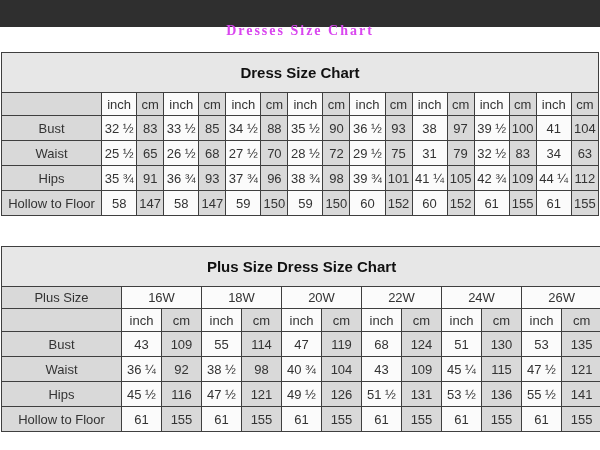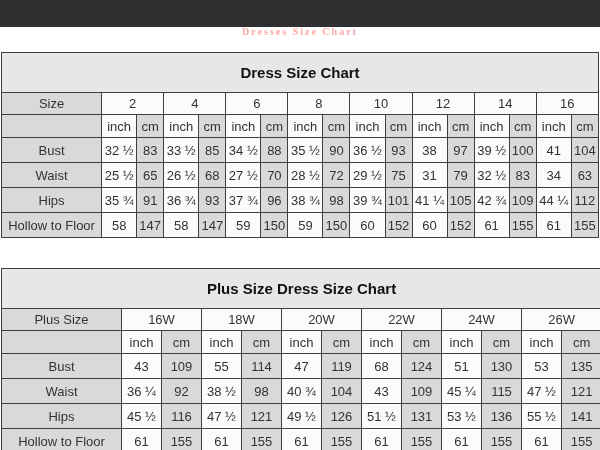--- a/index.html
+++ b/index.html
@@ -13,24 +13,24 @@
   }
   .header-bar {
     width: 100%;
     height: 27px;
     background: #2f2f2f;
     display: flex;
     align-items: center;
     justify-content: center;
   }
   .header-bar .title {
-    color: #fca5a5;
+    color: #d946ef;
     font-family: "Liberation Serif", serif;
     font-weight: bold;
-    font-size: 10px;
+    font-size: 14px;
     letter-spacing: 2px;
     margin-top: 35px;
   }
   .gap-1 { height: 25px; }
   .gap-2 { height: 30px; }
   table.size-table {
     width: 598px;
     margin: 0 1px;
     border-collapse: collapse;
     table-layout: fixed;
@@ -94,31 +94,20 @@
       <col style="width: 27px;">
       <col style="width: 35px;">
       <col style="width: 27px;">
       <col style="width: 35px;">
       <col style="width: 27px;">
     </colgroup>
   <tbody>
     <tr class="title-row">
       <td colspan="17">Dress Size Chart</td>
     </tr>
-    <tr class="size-row">
-      <td class="corner-cell">Size</td>
-    <td class="size-cell" colspan="2">2</td>
-        <td class="size-cell" colspan="2">4</td>
-        <td class="size-cell" colspan="2">6</td>
-        <td class="size-cell" colspan="2">8</td>
-        <td class="size-cell" colspan="2">10</td>
-        <td class="size-cell" colspan="2">12</td>
-        <td class="size-cell" colspan="2">14</td>
-        <td class="size-cell" colspan="2">16</td>
-      </tr>
     <tr class="unit-row">
       <td class="corner-cell"></td>
     <td class="inch-cell">inch</td>
         <td class="cm-cell">cm</td>
         <td class="inch-cell">inch</td>
         <td class="cm-cell">cm</td>
         <td class="inch-cell">inch</td>
         <td class="cm-cell">cm</td>
         <td class="inch-cell">inch</td>
         <td class="cm-cell">cm</td>

